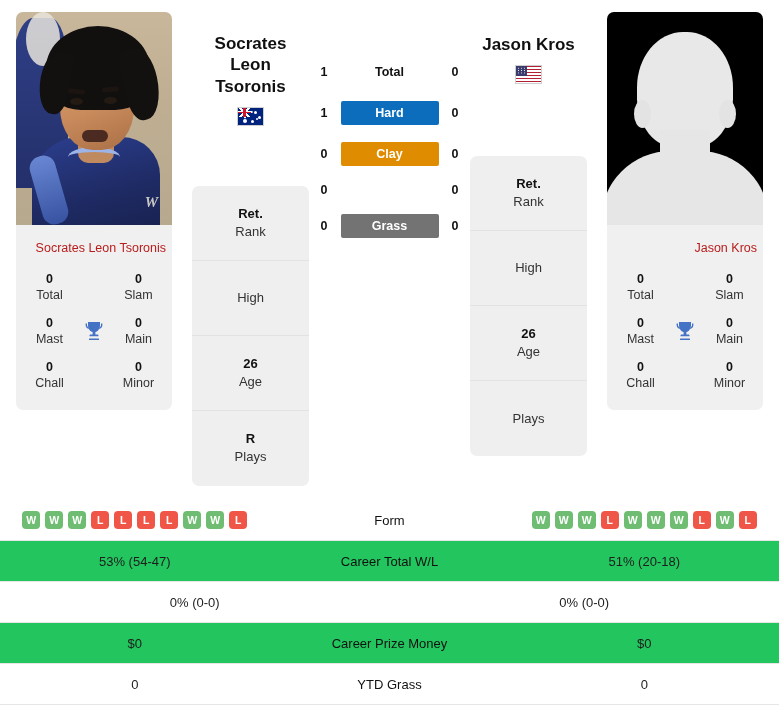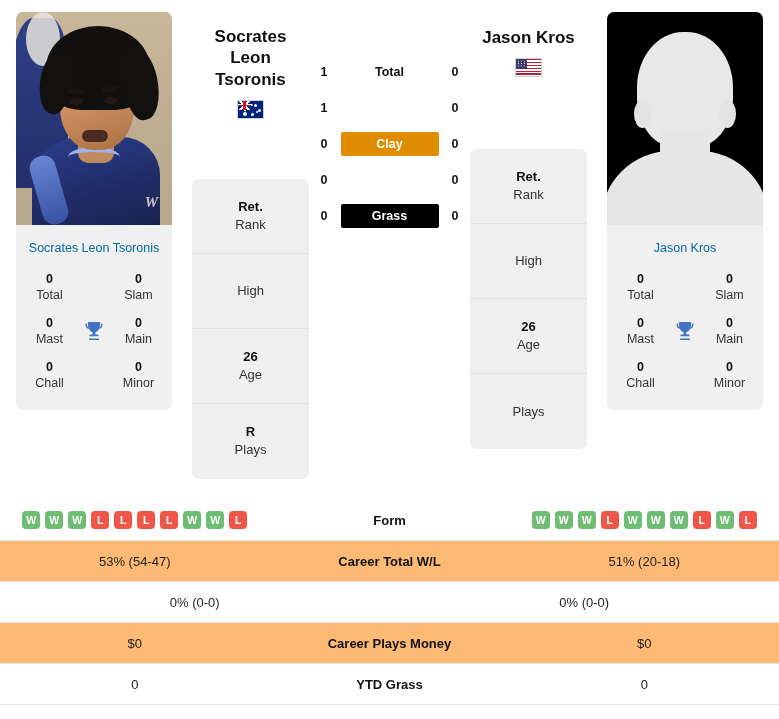--- a/index.html
+++ b/index.html
@@ -148,25 +148,25 @@
   }
   .sil-shoulders {
     position: absolute; left: 50%; bottom: 0;
     transform: translateX(-50%);
     width: 168px; height: 74px;
     background: #e6e6e6;
     border-radius: 70px 70px 0 0;
   }
 
   .card-name {
-    text-align: center;
+    text-align: right;
     font-size: 12.5px;
     line-height: 1.55;
     padding: 14px 6px 2px;
-    color: #0369a1;
+    color: #b91c1c;
   }
 
   .trophy-grid {
     display: grid;
     grid-template-columns: 1fr 38px 1fr;
     grid-template-rows: repeat(3, 1fr);
     align-items: center;
     padding: 12px 8px 20px;
     row-gap: 14px;
   }
@@ -175,20 +175,21 @@
   .tg-lab  { font-size: 12.5px; color: #333; margin-top: 2px; }
   .trophy-mid { grid-row: 2; grid-column: 2; display: flex; justify-content: center; }
 
   
   .info-col {
     width: 117px;
     flex: 0 0 117px;
     display: flex;
     flex-direction: column;
     align-items: center;
+    margin-top: 7px;
   }
   .info-col.left  { margin-left: 20px; }
   .info-col.right { margin-right: 20px; }
 
   .pname {
     font-size: 17px; font-weight: bold;
     text-align: center; line-height: 1.25;
     color: #101010;
     margin-top: 26px;
   }
@@ -300,33 +301,33 @@
   .s-bar.plain { background: transparent; color: #111; }
 
   
   .stat-table { width: 779px; }
   .srow2 {
     display: flex;
     align-items: center;
     height: 41px;
     border-bottom: 1px solid #e6e6e6;
   }
-  .srow2.shade { background: #fdba74; align-items: center; }
+  .srow2.shade { background: #22c55e; align-items: center; }
   .srow2 .c-left, .srow2 .c-right {
     flex: 1 1 0;
     text-align: center;
     font-size: 13px;
     color: #1d1d1d;
     display: flex; align-items: center; justify-content: center;
   }
   .srow2 .c-mid {
     flex: 0 0 240px;
     text-align: center;
     font-size: 13px;
-    font-weight: bold;
+    font-weight: normal;
     color: #111;
   }
   .form-strip { display: flex; gap: 5px; justify-content: center; }
   .badge {
     width: 18px; height: 18px;
     border-radius: 4px;
     color: #fff;
     font-size: 10.5px; font-weight: bold;
     display: flex; align-items: center; justify-content: center;
   }
@@ -432,34 +433,35 @@
     </div>
 
     <div class="surface-col">
       <div class="srow">
         <div class="s-val">1</div>
         <div class="s-bar plain">Total</div>
         <div class="s-val">0</div>
       </div>
       <div class="srow">
         <div class="s-val">1</div>
+        <div class="s-bar" style="background:#0c6dbd">Hard</div>
         <div class="s-val">0</div>
       </div>
       <div class="srow">
         <div class="s-val">0</div>
         <div class="s-bar" style="background:#e08c00">Clay</div>
         <div class="s-val">0</div>
       </div>
       <div class="srow">
         <div class="s-val">0</div>
         <div class="s-val">0</div>
       </div>
       <div class="srow">
         <div class="s-val">0</div>
-        <div class="s-bar" style="background:#000000">Grass</div>
+        <div class="s-bar" style="background:#737373">Grass</div>
         <div class="s-val">0</div>
       </div>
     </div>
 
     <div class="info-col right">
       <div class="pname solo">
         <div>Jason Kros</div>
       </div>
       <div class="flag flag-us">
         <div class="canton"></div>
@@ -573,21 +575,21 @@
       <div class="c-right">51% (20-18)</div>
     </div>
 
     <div class="srow2">
       <div class="c-left">0% (0-0)</div>
       <div class="c-right">0% (0-0)</div>
     </div>
 
     <div class="srow2 shade">
       <div class="c-left">$0</div>
-      <div class="c-mid">Career Plays Money</div>
+      <div class="c-mid">Career Prize Money</div>
       <div class="c-right">$0</div>
     </div>
 
     <div class="srow2">
       <div class="c-left">0</div>
       <div class="c-mid">YTD Grass</div>
       <div class="c-right">0</div>
     </div>
 
   </div>

